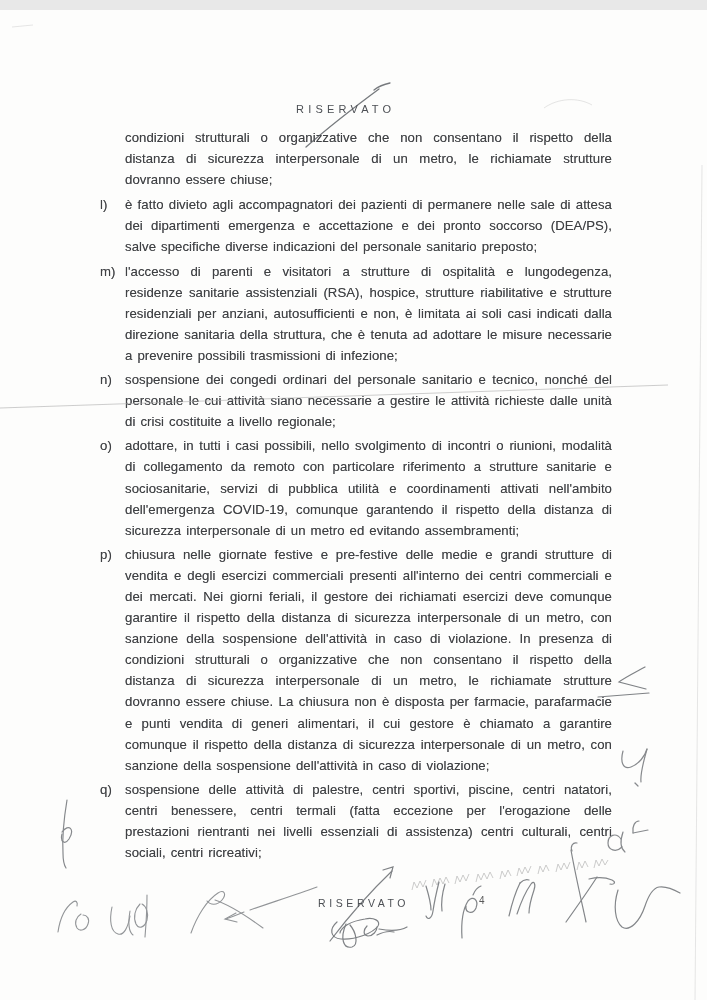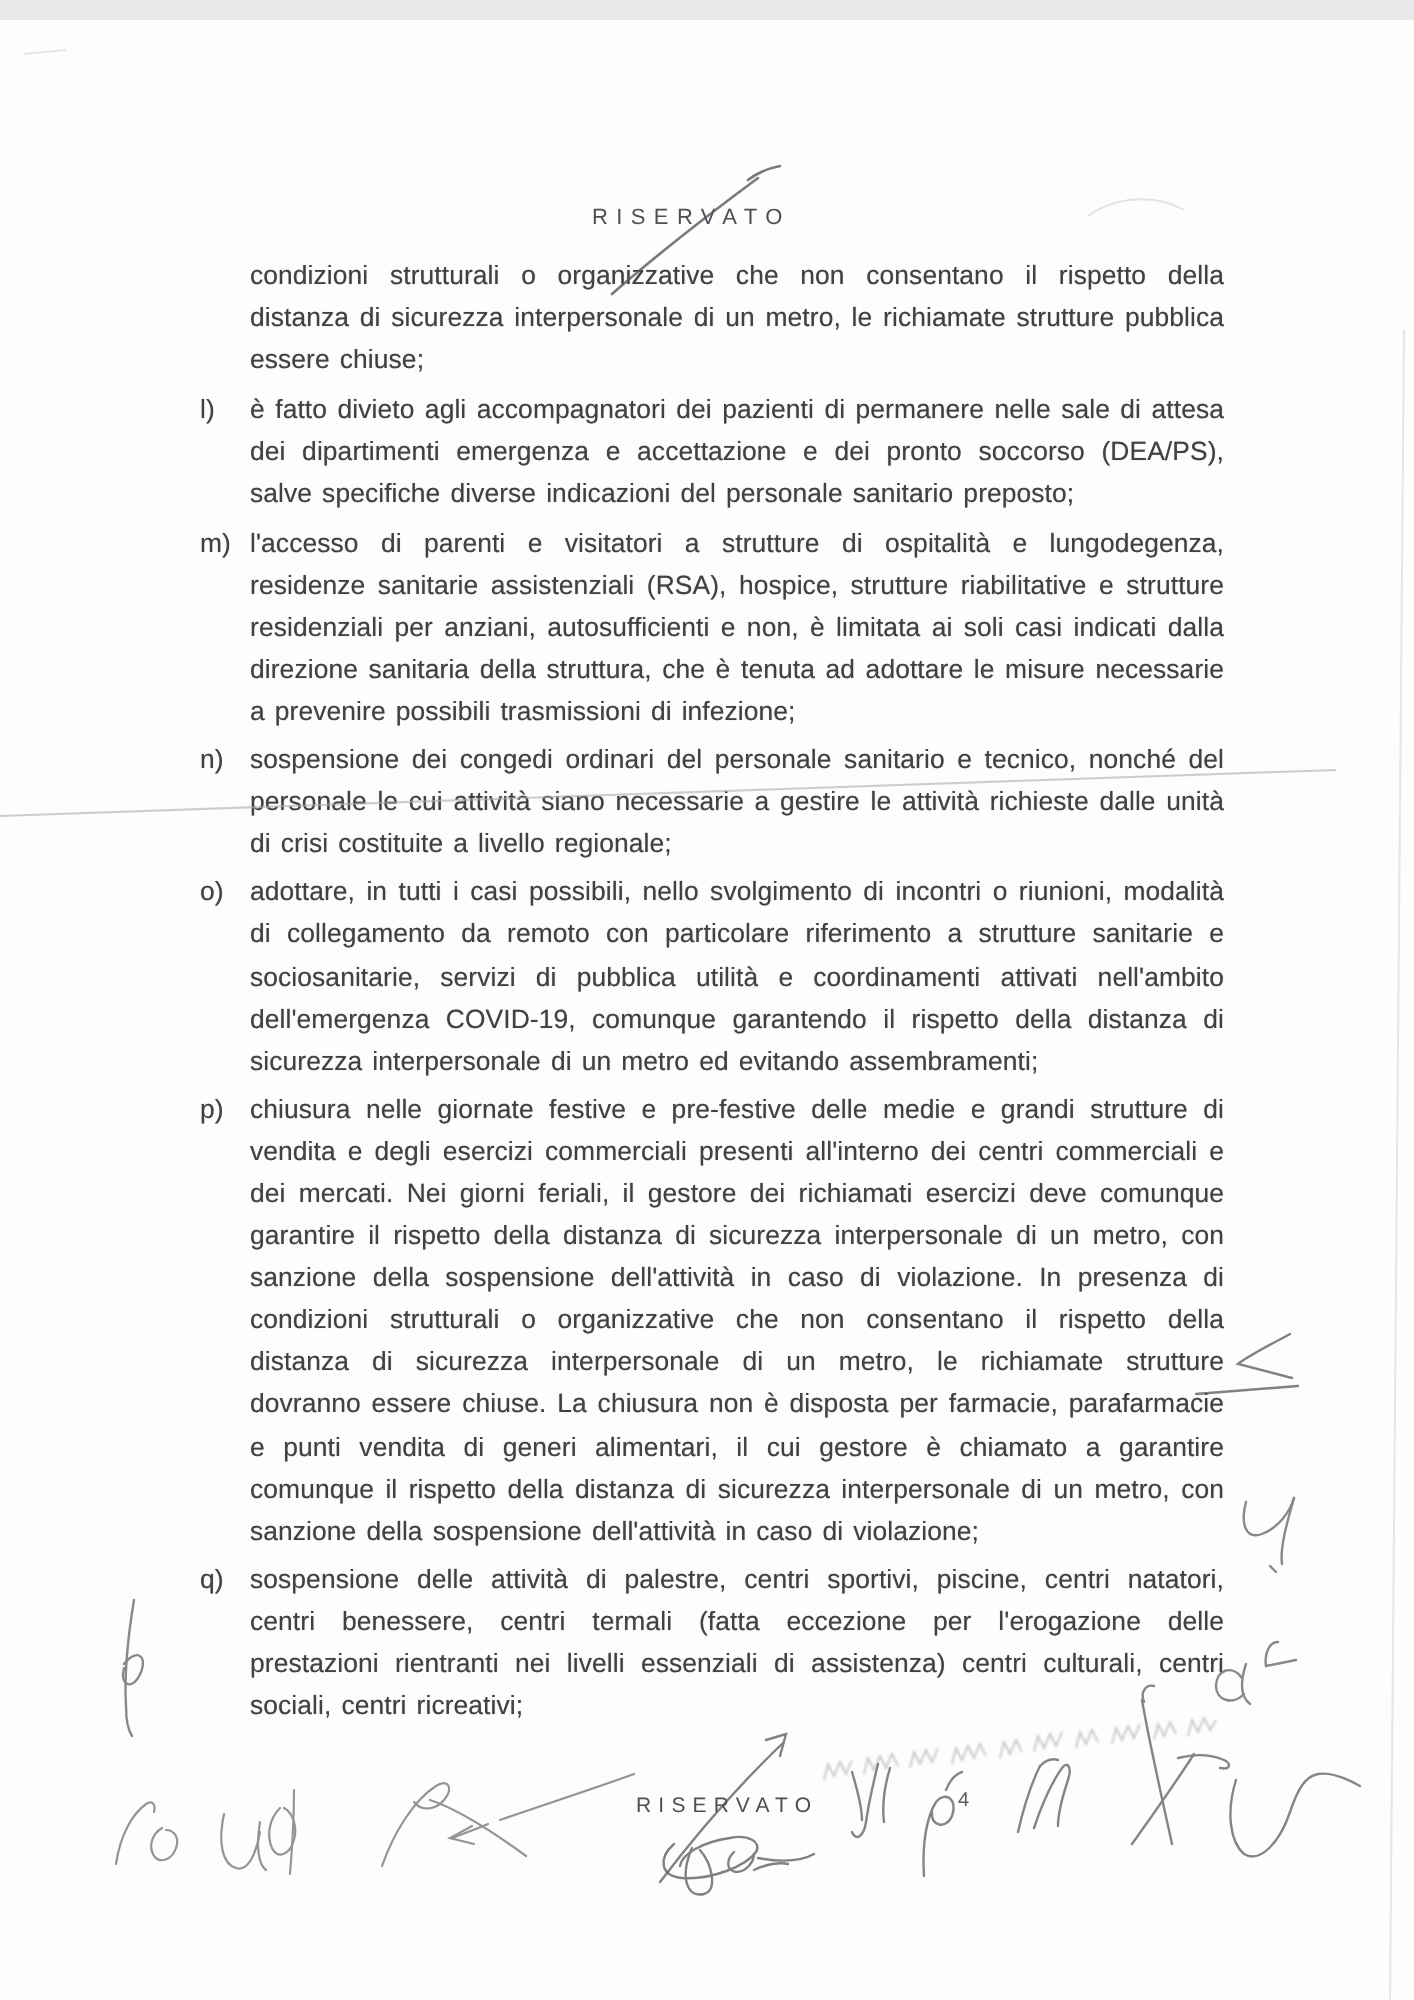--- a/index.html
+++ b/index.html
@@ -28,21 +28,21 @@
   .annotations{position:absolute;left:0;top:0;pointer-events:none;}
 </style>
 </head>
 <body>
 
 <div class="page">
 
   <div class="classification top">RISERVATO</div>
 
   <div class="doc-body">
-    <p class="intro">condizioni strutturali o organizzative che non consentano il rispetto della distanza di sicurezza interpersonale di un metro, le richiamate strutture pubblica essere chiuse;</p>
+    <p class="intro">condizioni strutturali o organizzative che non consentano il rispetto della distanza di sicurezza interpersonale di un metro, le richiamate strutture dovranno essere chiuse;</p>
 
     <div class="doc-item">
       <span class="letter">l)</span><span class="text">è fatto divieto agli accompagnatori dei pazienti di permanere nelle sale di attesa dei dipartimenti emergenza e accettazione e dei pronto soccorso (DEA/PS), salve specifiche diverse indicazioni del personale sanitario preposto;</span>
     </div>
     <div class="doc-item">
       <span class="letter">m)</span><span class="text">l'accesso di parenti e visitatori a strutture di ospitalità e lungodegenza, residenze sanitarie assistenziali (RSA), hospice, strutture riabilitative e strutture residenziali per anziani, autosufficienti e non, è limitata ai soli casi indicati dalla direzione sanitaria della struttura, che è tenuta ad adottare le misure necessarie a prevenire possibili trasmissioni di infezione;</span>
     </div>
     <div class="doc-item">
       <span class="letter">n)</span><span class="text">sospensione dei congedi ordinari del personale sanitario e tecnico, nonché del personale le cui attività siano necessarie a gestire le attività richieste dalle unità di crisi costituite a livello regionale;</span>
     </div>

